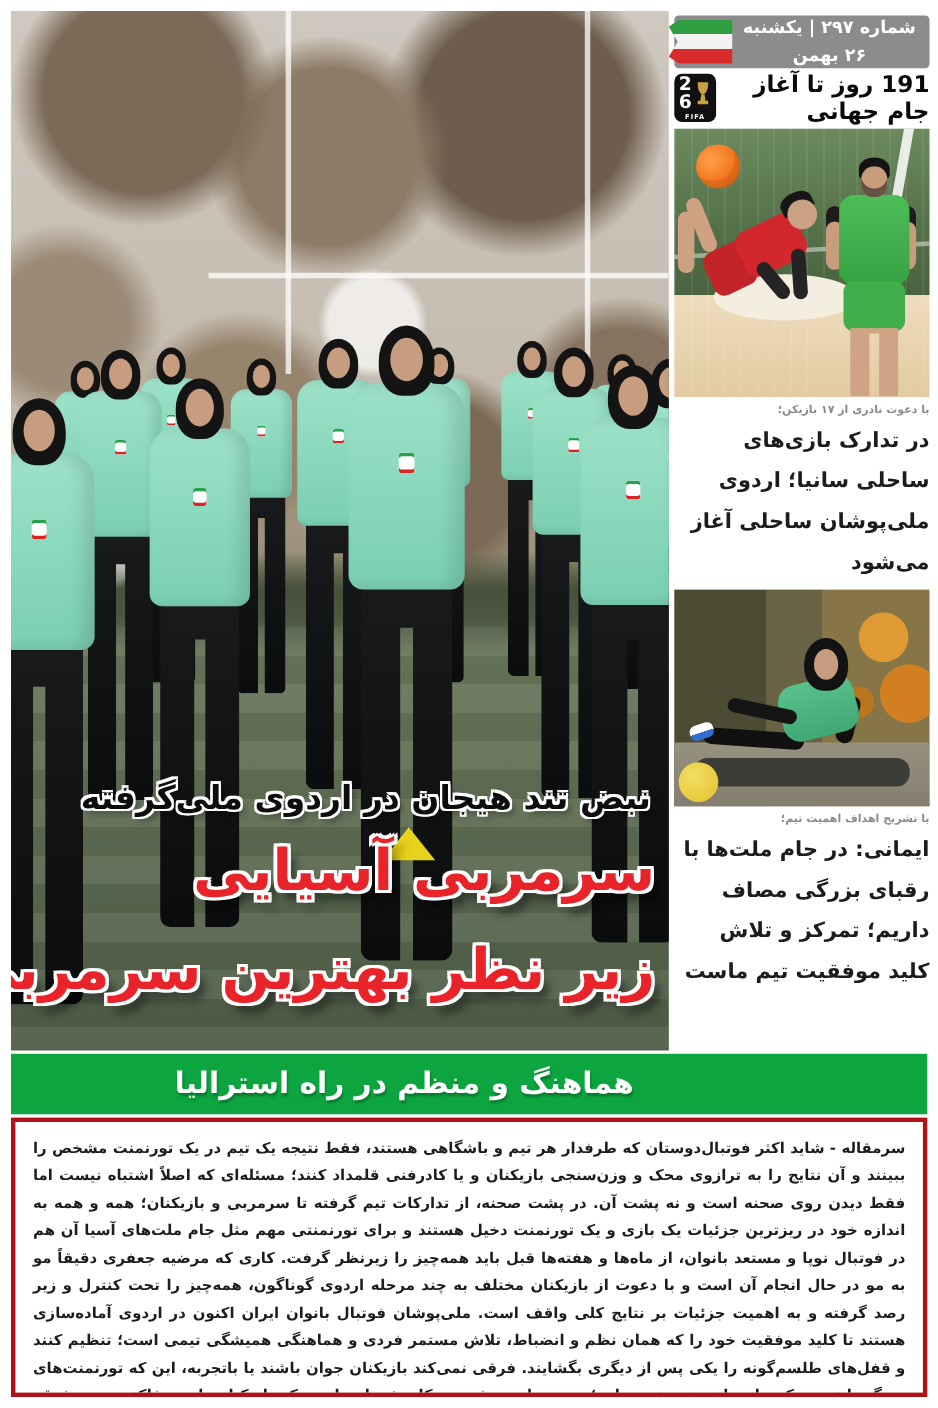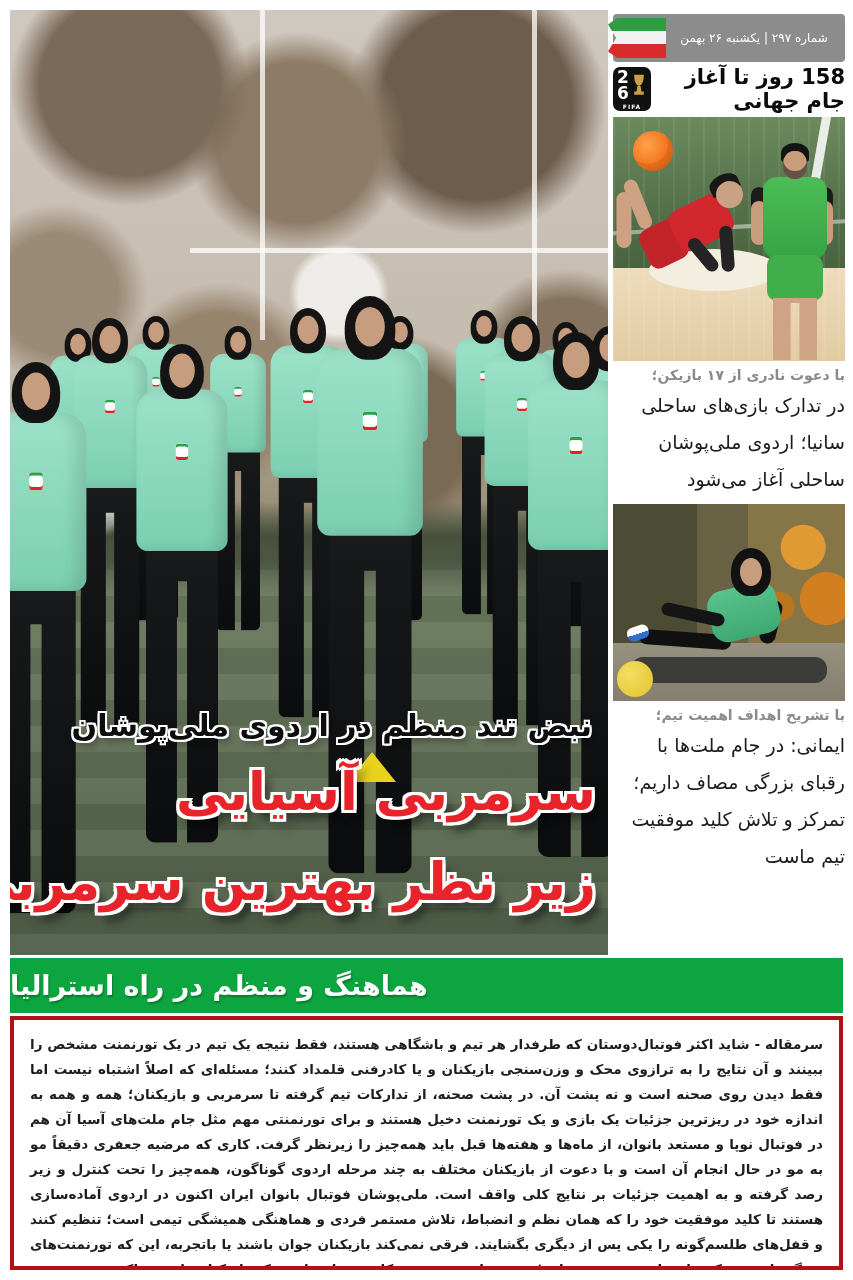--- a/index.html
+++ b/index.html
@@ -67,21 +67,21 @@
       radial-gradient(circle at 24% 30%, #222 0 7px, transparent 8px),
       radial-gradient(circle at 76% 30%, #222 0 7px, transparent 8px),
       radial-gradient(circle at 28% 72%, #222 0 8px, transparent 9px),
       radial-gradient(circle at 72% 72%, #222 0 8px, transparent 9px),
       radial-gradient(circle at 50% 45%, #fff 0 60%, #d9d9d9 100%);}
   .emblem .ball-banner{position:absolute; left:50%; transform:translateX(-50%); top:56px; background:#16262e; color:#fff; font-size:6px; font-weight:bold; padding:1px 6px; border-radius:2px; letter-spacing:1px;}
   .paper-name{position:absolute; left:0; right:0; top:134px; text-align:center; color:#8f8f8f; font-size:12.5px; font-weight:bold;}
 
   .issue-bar{position:relative; margin-top:4px; height:48px; background:var(--bar-gray); border-radius:4px; color:#fff;
     display:flex; flex-direction:column; justify-content:center; text-align:center; padding-left:50px;}
-  .issue-bar .l1{font-size:12px; font-weight:normal; line-height:1.55;}
+  .issue-bar .l1{font-size:16px; font-weight:bold; line-height:1.55;}
   .issue-bar .l2{font-size:12.5px; font-weight:bold; line-height:1.55;}
   .flag-ribbon{position:absolute; left:-5px; top:4px; width:58px; height:40px;
     background:linear-gradient(180deg,#2f9e41 0 33%, #f2f2f2 33% 66%, #d92b2b 66% 100%);
     clip-path:polygon(16% 0, 100% 0, 100% 100%, 16% 100%, 0 84%, 14% 50%, 0 16%);}
 
   .countdown{height:46px; margin-top:4px; display:flex; align-items:center; justify-content:space-between;}
   .countdown .txt{font-size:21px; font-weight:bold; color:#0a0a0a;}
   .fifa-badge{position:relative; width:38px; height:44px; background:#101010; border-radius:7px; flex:0 0 auto;}
   .fifa-badge .n2{position:absolute; left:4px; top:0px; color:#fff; font-size:17px; font-weight:bold;}
   .fifa-badge .n6{position:absolute; left:4px; bottom:8px; color:#fff; font-size:17px; font-weight:bold;}
@@ -113,22 +113,22 @@
   .gplayer .torso{position:absolute; left:12px; top:34px; width:64px; height:82px; background:linear-gradient(#4cbd57,#36a343); border-radius:14px;}
   .gplayer .arm-l{position:absolute; left:0px; top:44px; width:16px; height:58px; background:#c89d7c; border-radius:8px;
     box-shadow:inset 0 14px 0 #1c1c1c;}
   .gplayer .arm-r{position:absolute; right:2px; top:44px; width:16px; height:58px; background:#c89d7c; border-radius:8px;
     box-shadow:inset 0 14px 0 #1c1c1c;}
   .gplayer .shorts{position:absolute; left:16px; top:112px; width:56px; height:46px; background:#3fae4b; border-radius:10px;}
   .gplayer .legs{position:absolute; left:22px; top:155px; width:44px; height:62px; background:#cfa486;
     clip-path:polygon(0 0,100% 0,100% 100%,60% 100%,60% 8%,40% 8%,40% 100%,0 100%);}
 
   .cap{margin-top:6px;}
-  .cap .kicker{font-size:14px; font-weight:bold; color:#8a8a8a; margin-bottom:4px;}
-  .cap .hl{font-size:19px; font-weight:normal; color:#1c1c1c; line-height:1.95; text-align:right;}
+  .cap .kicker{font-size:10px; font-weight:bold; color:#8a8a8a; margin-bottom:4px;}
+  .cap .hl{font-size:19px; font-weight:bold; color:#1c1c1c; line-height:1.95; text-align:right;}
 
   
   .photo-stretch{position:relative; margin-top:6px; width:232px; height:197px; overflow:hidden;
     background:
       radial-gradient(circle at 82% 22%, #e09a33 0 22px, transparent 23px),
       radial-gradient(circle at 92% 48%, #d27f22 0 26px, transparent 27px),
       radial-gradient(circle at 72% 52%, #b9761f 0 14px, transparent 15px),
       linear-gradient(90deg,#4c4c34 0 36%, #6a6245 36% 58%, #857547 58% 100%);}
   .photo-stretch .floor{position:absolute; left:0; bottom:0; width:100%; height:58px; background:linear-gradient(#97927f,#837e6e);}
   .photo-stretch .mat{position:absolute; left:18px; bottom:18px; width:196px; height:26px; background:#3c3c38; border-radius:12px;}
@@ -136,21 +136,21 @@
   .sw-face{position:absolute; left:127px; top:54px; width:22px; height:28px; background:#c79d7f; border-radius:50%;}
   .sw-torso{position:absolute; left:96px; top:82px; width:70px; height:52px; background:linear-gradient(#59c18b,#3fa873); border-radius:16px; transform:rotate(-14deg);}
   .sw-arm{position:absolute; left:48px; top:104px; width:64px; height:13px; background:#151515; border-radius:7px; transform:rotate(12deg);}
   .sw-leg{position:absolute; left:26px; top:128px; width:92px; height:15px; background:#101010; border-radius:8px; transform:rotate(4deg);}
   .sw-knee{position:absolute; left:150px; top:96px; width:16px; height:44px; background:#101010; border-radius:8px; transform:rotate(14deg);}
   .sw-shoe{position:absolute; left:14px; top:122px; width:22px; height:14px; background:linear-gradient(#fff 0 55%, #2f6fd0 55%); border-radius:6px; transform:rotate(-18deg);}
   .sw-ball{position:absolute; left:4px; bottom:4px; width:36px; height:36px; border-radius:50%; background:radial-gradient(circle at 35% 35%, #f3de62, #e3c32c);}
 
   
   .edit-bar{position:absolute; left:10px; top:958px; width:833px; height:55px; background:var(--green);
-    display:flex; align-items:center; justify-content:flex-end;}
+    display:flex; align-items:center; justify-content:center;}
   .edit-bar .title{color:#fff; font-size:27px; font-weight:bold; margin-right:118px;
     text-shadow:1px 2px 2px rgba(0,0,0,.25);}
   .edit-body{position:absolute; left:10px; top:1016px; width:833px; height:254px; border:4px solid var(--border-red);
     padding:12px 16px 10px; overflow:hidden;}
   .edit-body p{font-size:13.5px; font-weight:bold; color:var(--ink); line-height:25px; text-align:justify; direction:rtl;}
 </style>
 </head>
 <body>
 
 <div class="page">
@@ -258,35 +258,35 @@
           <div class="lg"></div>
           <div class="bd"></div>
           <div class="crest"></div>
           <div class="hd"></div>
           <div class="fc"></div>
         </div>
     </div>
 
     <div class="cone"></div>
 
-    <div class="lead-kicker">نبض تند منظم در اردوی ملی‌پوشان</div>
+    <div class="lead-kicker">نبض تند هیجان در اردوی ملی‌گرفته</div>
     <div class="lead-line lead-line1">سرمربی آسیایی</div>
     <div class="lead-line lead-line2">زیر نظر بهترین سرمربی</div>
   </div>
 
   <div class="rcol">
 
 
     <div class="issue-bar">
       <div class="flag-ribbon"></div>
       <div class="l1">شماره ۲۹۷ | یکشنبه ۲۶ بهمن</div>
     </div>
 
     <div class="countdown">
-      <div class="txt">158 روز تا آغاز جام جهانی</div>
+      <div class="txt">191 روز تا آغاز جام جهانی</div>
       <div class="fifa-badge">
         <span class="n2">2</span>
         <span class="n6">6</span>
         <svg width="16" height="24" viewBox="0 0 20 30">
           <path fill="#c9a044" d="M4 1h12c0 9-2.5 13-6 14C6.5 14 4 10 4 1zM8 15h4l1 7h3v4H4v-4h3z"></path>
         </svg>
         <span class="fifa">FIFA</span>
       </div>
     </div>
 

